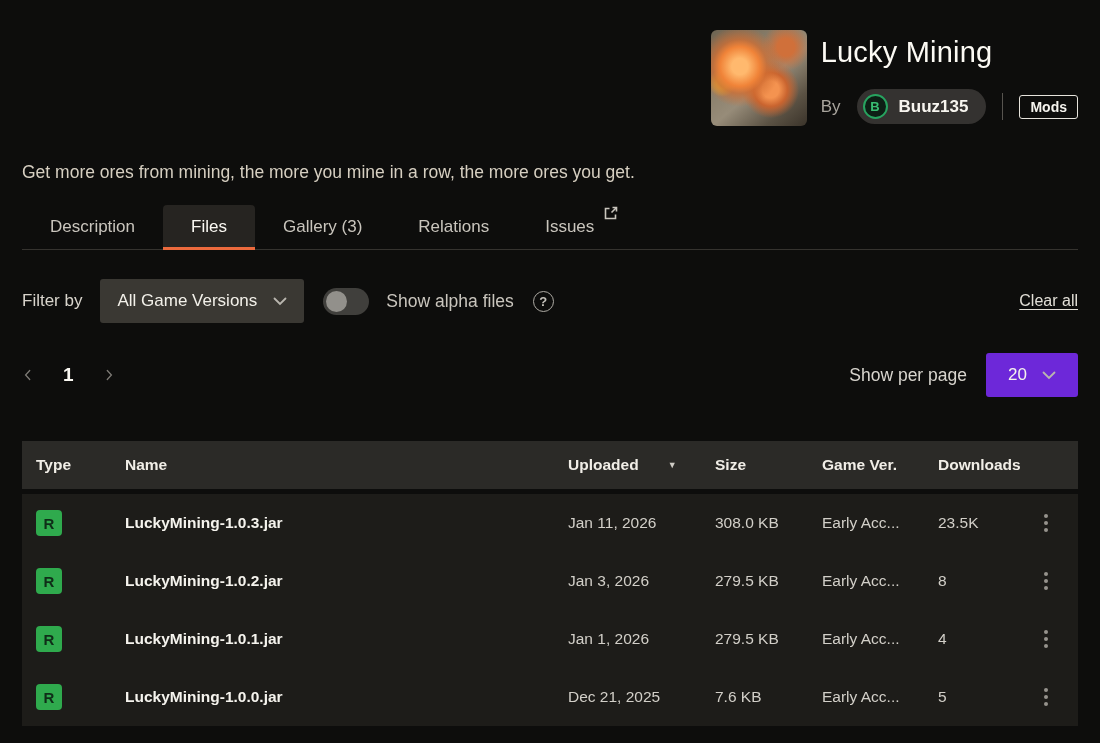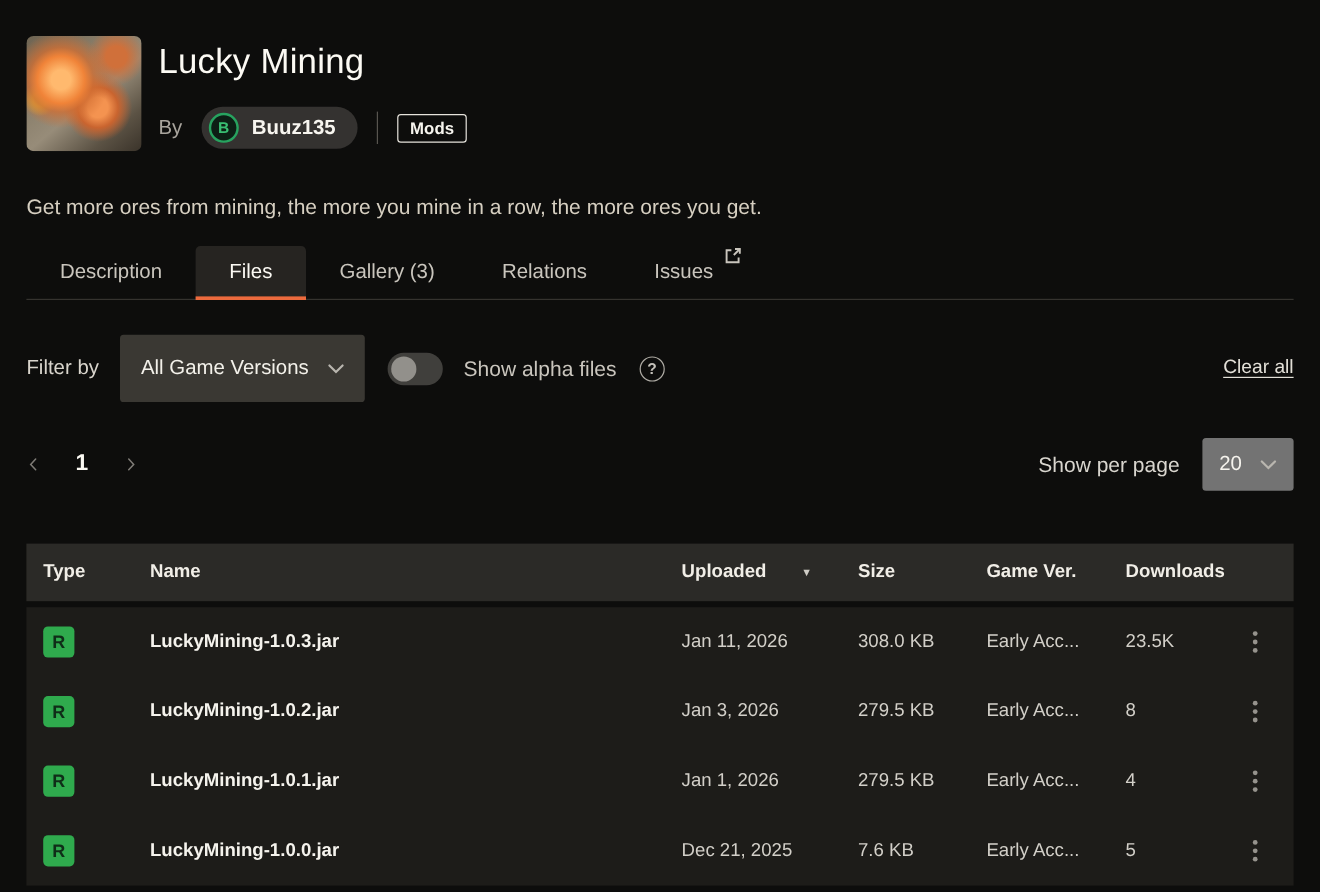--- a/index.html
+++ b/index.html
@@ -5,21 +5,21 @@
   * { margin:0; padding:0; box-sizing:border-box; }
   html,body { width:1100px; height:743px; overflow:hidden; }
   body {
     background:#0d0d0c;
     font-family:"Liberation Sans", sans-serif;
     color:#e8e5de;
   }
   .container { padding:30px 22px 0; }
 
   
-  .header { display:flex; gap:14px; }
+  .header { display:flex; gap:14px;justify-content:flex-end; }
   .thumb {
     width:96px; height:96px; border-radius:6px; flex:none;
     background:
       radial-gradient(circle at 30% 38%, #ffb96e 0 9%, #f08338 22%, rgba(210,110,50,.75) 30%, transparent 45%),
       radial-gradient(circle at 62% 62%, #f49350 0 10%, #c9642f 20%, transparent 34%),
       radial-gradient(circle at 78% 18%, #d0703a 0 8%, transparent 22%),
       radial-gradient(circle at 12% 55%, #d8b23e 0 6%, transparent 14%),
       linear-gradient(140deg, #6e6452 0%, #8a7f6b 35%, #978c79 55%, #5b5244 80%, #3a332a 100%);
   }
   .header-info { padding-top:6px; }
@@ -59,21 +59,21 @@
   .tab.active::after {
     content:""; position:absolute; left:0; right:0; bottom:-1px; height:3px;
     background:#ec6a3d;
   }
   .ext-icon { width:16px; height:16px; display:block; }
 
   
   .filter-row { display:flex; align-items:center; margin-top:29px;justify-content:space-between; }
   .filter-by { color:#d8d4cc; font-size:17px; margin-right:18px; }
   .gv-dropdown {
-    background:#3a3833; border-radius:3px; height:56px; padding:0 17px;
+    background:#3a3833; border-radius:3px; height:44px; padding:0 17px;
     display:flex; align-items:center; gap:16px; cursor:pointer;
   }
   .gv-dropdown .dd-value { color:#f3f1ea; font-size:17px; }
   .chev { width:14px; height:9px; display:block; }
   .toggle {
     margin-left:19px; width:46px; height:27px; border-radius:14px;
     background:#403f3c; position:relative; cursor:pointer; flex:none;
   }
   .toggle .knob {
     position:absolute; left:3px; top:3px; width:21px; height:21px;
@@ -89,21 +89,21 @@
     margin-left:auto; color:#e2dfd7; font-size:16px;
     text-decoration:underline; text-underline-offset:3px; cursor:pointer;
   }
 
   
   .pagination-row { display:flex; align-items:center; margin-top:30px; }
   .page-arrow { width:11px; height:18px; display:block; cursor:pointer; padding:0 2px; }
   .page-num { color:#fbf9f3; font-size:19px; font-weight:600; margin:0 30px; cursor:pointer; }
   .spp-label { margin-left:auto; color:#d8d5ce; font-size:17.5px; margin-right:19px; }
   .spp-dropdown {
-    background:#737373; border-radius:3px; height:44px; width:76px;
+    background:#6d28d9; border-radius:3px; height:44px; width:92px;
     display:flex; align-items:center; justify-content:center; gap:15px; cursor:pointer;
   }
   .spp-dropdown .dd-value { color:#f5f3ed; font-size:17px; }
 
   
   .files-table { margin-top:32px; }
   .t-row {
     display:grid;
     grid-template-columns: 89px 1fr 147px 107px 116px 96px 30px;
     align-items:center; padding:0 14px;

